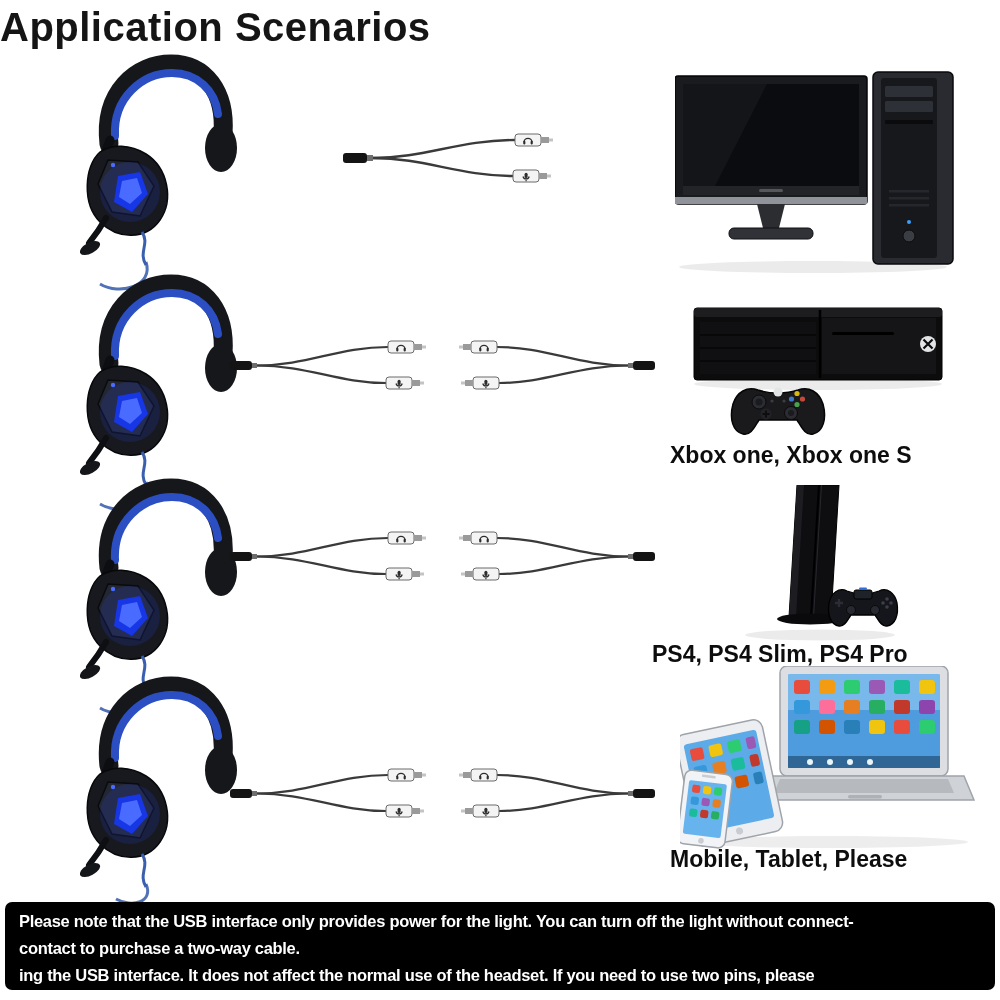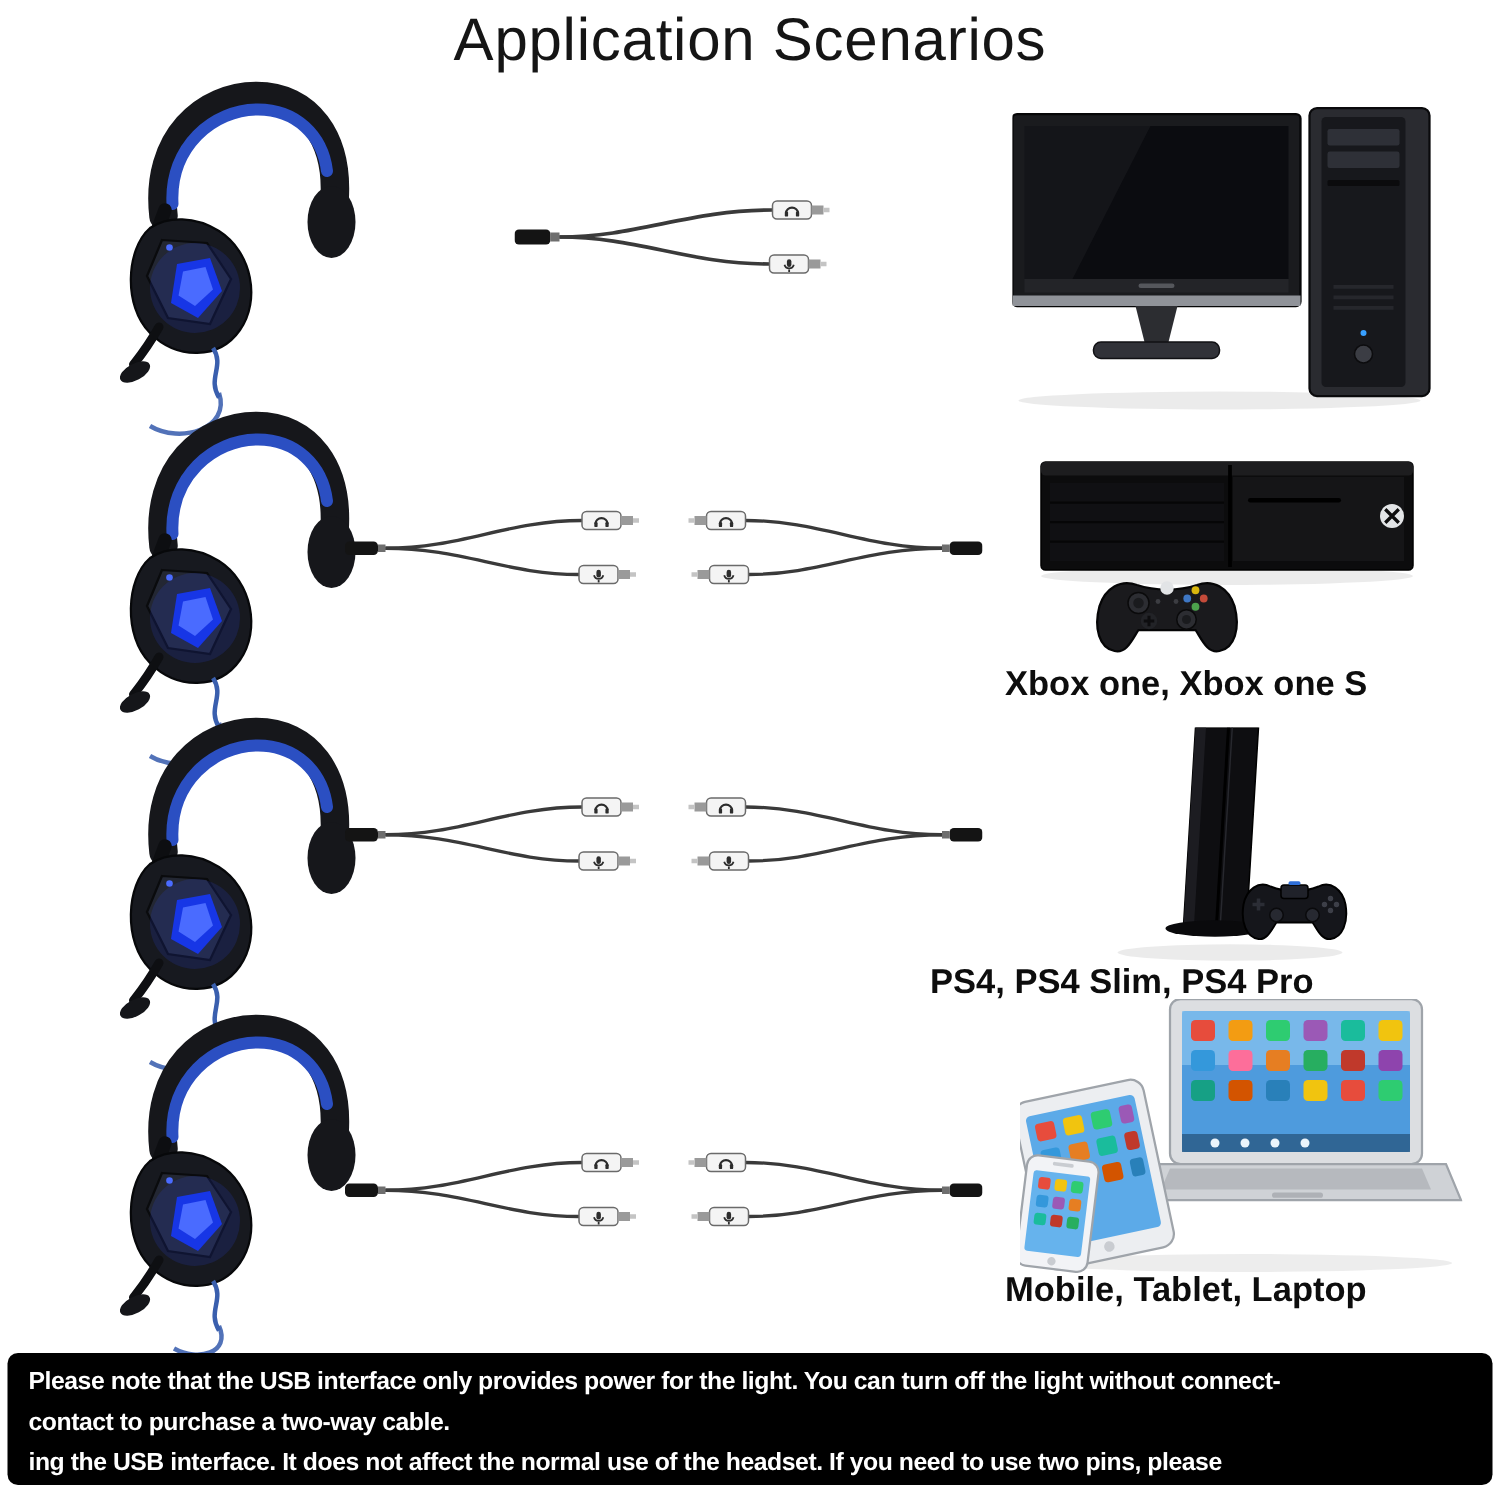--- a/index.html
+++ b/index.html
@@ -1,37 +1,37 @@
 <!DOCTYPE html>
 <html><head>
 <meta charset="utf-8">
 <style>
   * { margin:0; padding:0; box-sizing:border-box; }
   html,body { width:1000px; height:1000px; background:#fff; }
   body { font-family:"Liberation Sans", sans-serif; position:relative; overflow:hidden; color:#111; }
   .page { position:absolute; inset:0; background:#fff; }
 
-  .title { position:absolute; top:5px; left:0; width:100%; text-align:center;
-           font-size:40px; font-weight:400; letter-spacing:0.5px; color:#151515; }
+  .title { position:absolute; top:5px; left:0; width:100%; 
+           font-size:40px; font-weight:700; letter-spacing:0.5px; color:#151515; }
 
   .headset { position:absolute; left:80px; width:160px; height:215px; }
   .hs1{ top:52px } .hs2{ top:272px } .hs3{ top:476px } .hs4{ top:674px }
 
   .cable-single { position:absolute; left:343px; top:127px; width:235px; height:62px; }
   .cable-double { position:absolute; left:230px; width:425px; height:58px; }
   .cd2{ top:336px } .cd3{ top:527px } .cd4{ top:764px }
 
   .dev-pc     { position:absolute; left:675px; top:70px;  width:285px; height:205px; }
   .dev-xbox   { position:absolute; left:692px; top:298px; width:260px; height:148px; }
   .dev-ps4    { position:absolute; left:735px; top:485px; width:170px; height:158px; }
   .dev-mobile { position:absolute; left:680px; top:666px; width:295px; height:185px; }
 
   .dev-label { position:absolute; text-align:left; font-size:23px; font-weight:700; color:#0d0d0d; }
   .lbl-xbox   { top:442px; left:670px; width:300px; }
-  .lbl-ps4    { top:641px; left:620px; width:320px; }
+  .lbl-ps4    { top:641px; left:652px; width:320px; }
   .lbl-mobile { top:846px; left:670px; width:320px; }
 
   .wires { position:absolute; left:0; top:0; width:1000px; height:1000px; pointer-events:none; }
 
   .footer { position:absolute; left:5px; right:5px; top:902px; height:88px;
             background:#000; border-radius:7px; padding:6px 14px 0 14px; overflow:hidden; }
   .footer .line { color:#fff; font-size:16.5px; font-weight:700; line-height:27px;
                   letter-spacing:-0.3px; white-space:nowrap; }
 </style>
 </head>
@@ -285,21 +285,21 @@
     </svg>
   <svg class="dev-ps4" viewBox="0 0 170 158">
       <use href="#sym-ps4"></use>
     </svg>
   <svg class="dev-mobile" viewBox="0 0 295 185">
       <use href="#sym-mobile"></use>
     </svg>
 
   <div class="dev-label lbl-xbox">Xbox one, Xbox one S</div>
   <div class="dev-label lbl-ps4">PS4, PS4 Slim, PS4 Pro</div>
-  <div class="dev-label lbl-mobile">Mobile, Tablet, Laptop</div>
+  <div class="dev-label lbl-mobile">Mobile, Tablet, Please</div>
 
   <div class="footer">
     <div class="line">Please note that the USB interface only provides power for the light. You can turn off the light without connect-</div>
     <div class="line">contact to purchase a two-way cable.</div>
     <div class="line">ing the USB interface. It does not affect the normal use of the headset. If you need to use two pins, please</div>
   </div>
 
 </div>
 
 </body></html>

